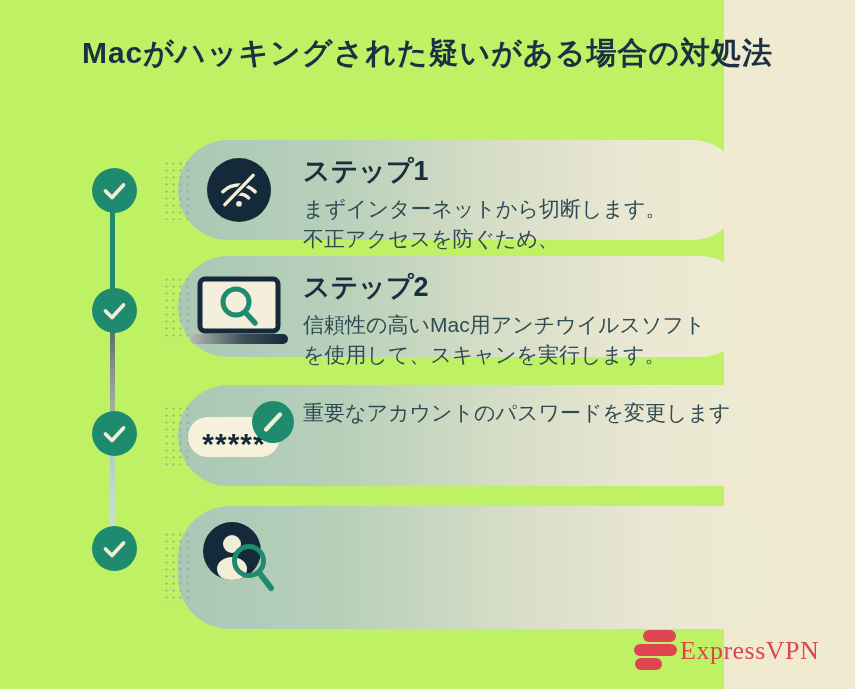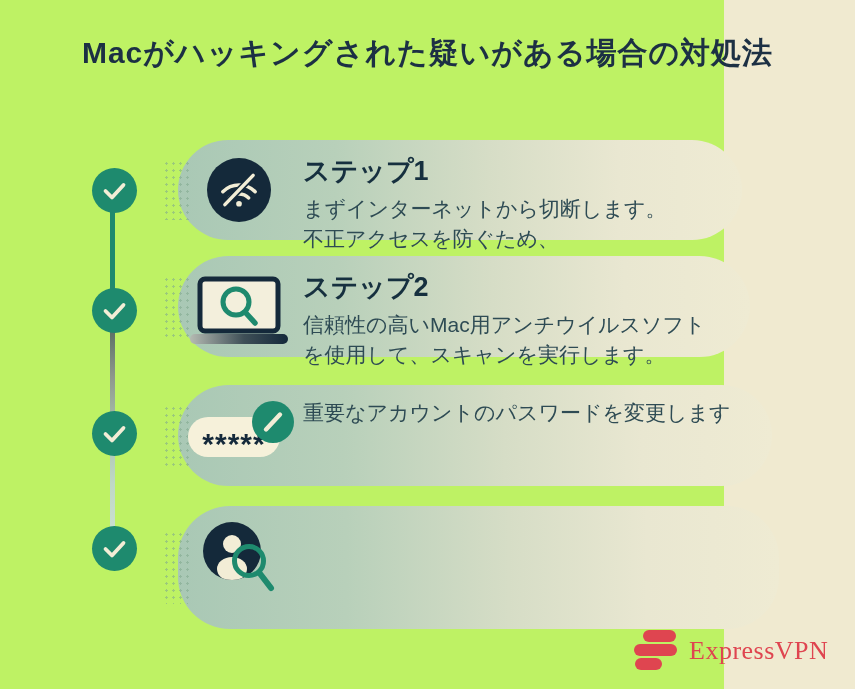--- a/index.html
+++ b/index.html
@@ -73,21 +73,21 @@
     display:flex; align-items:center; justify-content:center;
   }
 
   
   .s4-circle { left:25px; top:16px; width:58px; height:58px; }
   .mag-over { position:absolute; left:52px; top:36px; }
 
   
   .brand {
     position:absolute; left:630px; top:629px;
-    display:flex; align-items:center; gap:9px;
+    display:flex; align-items:center; 
   }
   .brand-name {
     font-family:"Liberation Serif","DejaVu Serif",serif;
     font-size:26px; color:#df4550; font-weight:500; letter-spacing:0.5px;
   }
 </style>
 </head>
 <body>
 
 <div class="canvas">

